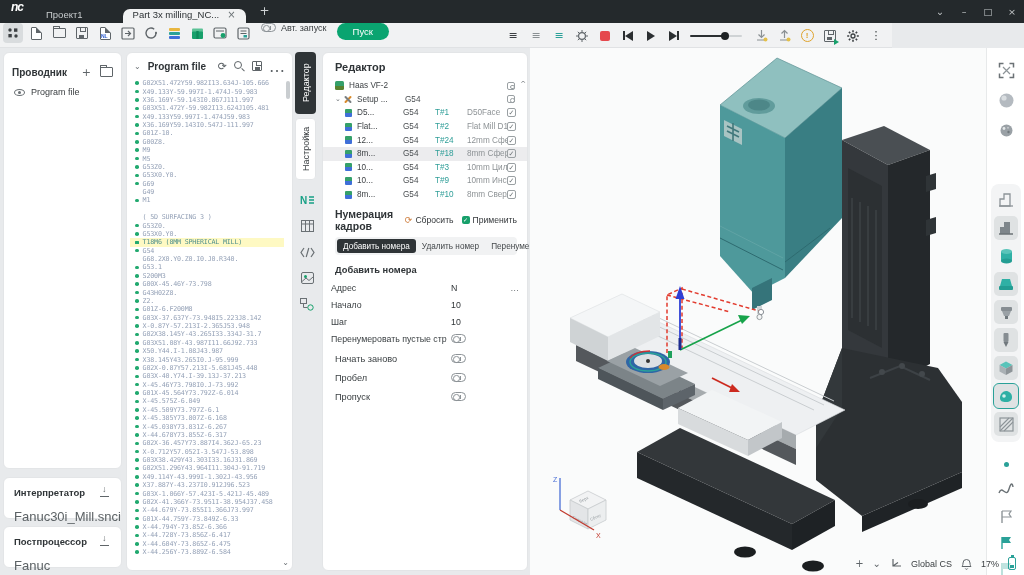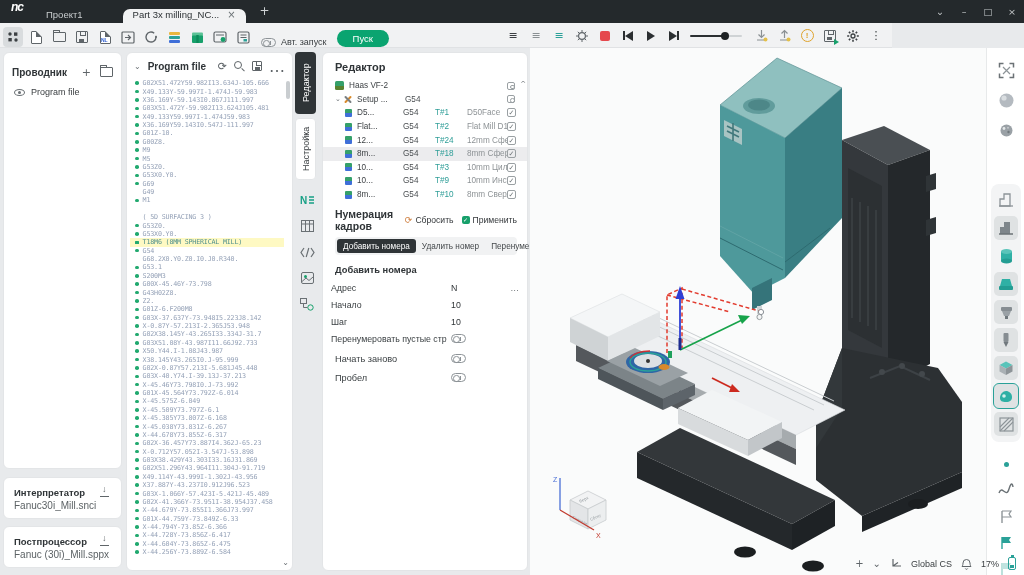--- a/index.html
+++ b/index.html
@@ -11,21 +11,21 @@
   .titlebar{position:absolute;left:0;top:0;width:1024px;height:23px;background:#24292c;display:flex;align-items:flex-end}
   .logo{width:34px;height:23px;display:flex;justify-content:center;color:#fff;font-weight:bold;font-size:12px;letter-spacing:-1px;font-style:italic}
   .ttab{height:14px;display:flex;align-items:flex-start;padding:0 12px;font-size:9.5px;color:#c9cdcf}
   .ttab.active{background:#f1f2f3;color:#2c3134;border-radius:7px 7px 0 0;margin-left:28px;padding:0 10px;gap:8px}
   .ttab .x{color:#6d7478;font-size:10px;cursor:default}
   .newtab{color:#cfd3d5;font-size:12px;margin-left:14px;line-height:23px}
   .wctl{position:absolute;right:0;top:0;height:23px;display:flex;align-items:center;gap:0}
   .wctl span{width:24px;text-align:center;color:#c3c7c9;font-size:9.5px}
 
   
-  .toolbar{position:absolute;left:0;top:23px;width:892px;height:25px;background:#f1f2f3;border-bottom:1px solid #e0e2e4;display:flex;align-items:flex-end}
+  .toolbar{position:absolute;left:0;top:23px;width:892px;height:25px;background:#f1f2f3;border-bottom:1px solid #e0e2e4;display:flex;align-items:flex-start}
   .tbi{width:20px;height:20px;margin-left:3px;border-radius:4px;display:flex;align-items:center;justify-content:center;flex:none}
   .tbi.sel{background:#d9dcde}
   .gap{width:8px}
   .runbtn{height:17px;padding:0 16px;margin-left:10px;background:#0aa470;border-radius:9px;color:#fff;font-size:9.5px;display:flex;align-items:center}
   .autolbl{font-size:9px;color:#3c4043;margin-left:5px}
   .tbright{position:absolute;right:6px;top:0;height:25px;display:flex;align-items:center}
   .glyph{font-family:"DejaVu Sans",sans-serif}
 
   
   .i-menu{font-family:"DejaVu Sans",sans-serif;font-size:11px;line-height:1;color:#3c4043}
@@ -59,21 +59,21 @@
   .card{position:absolute;background:#fff;border-radius:6px;border:1px solid #e3e5e7}
 
   
   .exp-head{display:flex;align-items:center;height:22px;padding:0 8px;margin-top:8px}
   .exp-title{font-size:10px;font-weight:bold;color:#2f3437;flex:1}
   .exp-item{display:flex;align-items:center;gap:6px;padding:4px 10px;font-size:9px;color:#3c4043}
   .eye{width:11px;height:7px;border:1.1px solid #6a7074;border-radius:50%;position:relative;flex:none}
   .eye::before{content:"";position:absolute;left:3px;top:1.2px;width:3px;height:3px;border-radius:50%;background:#6a7074}
 
   .mini-title{font-size:9.5px;font-weight:bold;color:#2f3437}
-  .mini-val{font-size:10px;color:#5c6265;margin-top:2px}
+  .mini-val{font-size:13px;color:#5c6265;margin-top:11px}
   .dl{width:12px;height:12px;position:relative}
   .dl::before{content:"↓";position:absolute;left:3px;top:-2px;font-size:9px;color:#5f6569}
   .dl::after{content:"";position:absolute;left:1px;bottom:1px;width:9px;height:1.3px;background:#5f6569}
 
   
   .pf-head{display:flex;align-items:center;height:20px;padding:0 7px;margin-top:3px;gap:7px}
   .pf-title{font-size:10px;font-weight:bold;color:#2f3437;flex:1}
   .chev{color:#6a7074;font-size:8px;font-family:"DejaVu Sans",sans-serif}
   .gcode{position:absolute;left:3px;top:26px;right:8px;bottom:14px;overflow:hidden}
   .gline{display:flex;align-items:center;height:8.38px;white-space:pre}
@@ -558,20 +558,24 @@
       </div>
     <div style="margin-top:2px">
         <div class="frow top">
           <span class="flab">Начать заново</span>
           <span class="tgl"></span>
         </div>
         <div class="frow top">
           <span class="flab">Пробел</span>
           <span class="tgl"></span>
         </div>
+        <div class="frow top">
+          <span class="flab">Пропуск</span>
+          <span class="tgl"></span>
+        </div>
       </div>
   </div>
 
   <div class="viewport">
     <svg width="456" height="527" viewBox="0 0 456 527">
 
       <g>
         <polygon points="312,92 354,78 400,102 358,117" fill="#4a4f53"></polygon>
         <polygon points="312,92 358,117 358,338 312,306" fill="#34383c"></polygon>
         <polygon points="358,117 400,102 400,316 358,338" fill="#24282b"></polygon>

